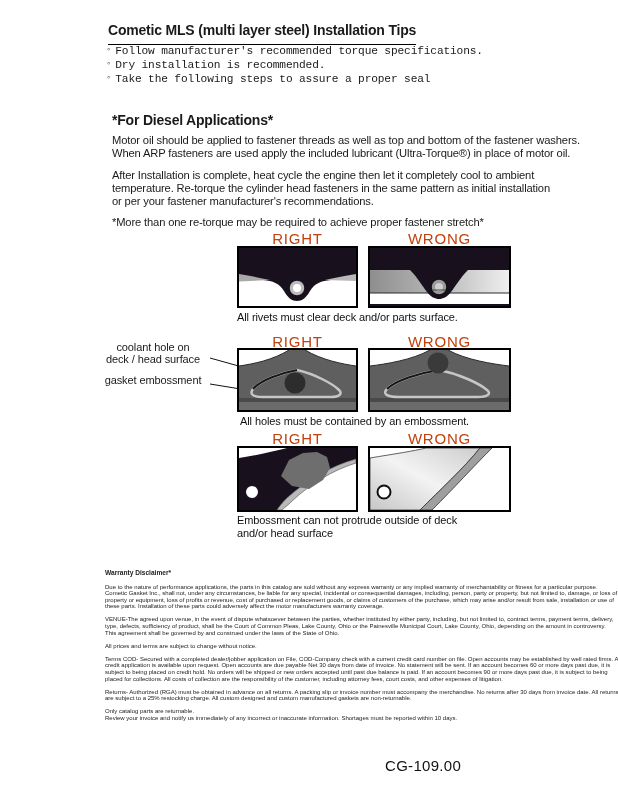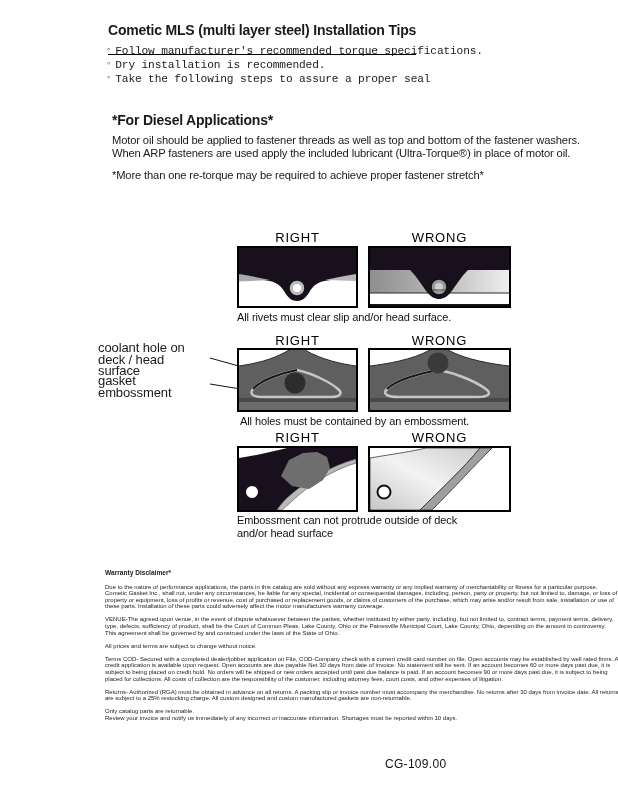--- a/index.html
+++ b/index.html
@@ -6,64 +6,67 @@
   body{
     width:618px;height:800px;background:#ffffff;
     font-family:"Liberation Sans",sans-serif;color:#1a1a1a;
     position:relative;overflow:hidden;
   }
   .abs{position:absolute;}
 
   
   .title{
     left:108px;top:22px;font-size:14px;font-weight:bold;letter-spacing:-0.2px;
-    border-bottom:1.6px solid #000;padding-bottom:16px;white-space:nowrap;
+    border-bottom:1.6px solid #000;padding-bottom:6px;white-space:nowrap;
   }
   .bullets{left:106px;top:44px;font-size:11.2px;line-height:13.6px;letter-spacing:-0.15px;}
   .bullet-row{white-space:nowrap;font-family:Liberation Mono, monospace;}
   .dot{font-size:9px;vertical-align:1.5px;margin-right:4px;}
   .sub{margin-left:22px;}
   .sdot{font-size:10px;margin-right:3px;}
 
   
   .diesel{left:112px;top:114px;width:500px;font-size:11.2px;line-height:13.2px;letter-spacing:-0.15px;}
   .diesel h2{font-size:14px;margin:0 0 7px 0;letter-spacing:-0.2px;}
   .diesel p{margin:0 0 8px 0;white-space:pre-line;}
 
   
-  .dg-label{font-size:13px;letter-spacing:0.8px;color:#000000;text-align:center;white-space:nowrap;}
+  .dg-label{font-size:15px;letter-spacing:0.8px;color:#c2410c;text-align:center;white-space:nowrap;}
   .lab-l{left:237px;width:121px;}
   .lab-r{left:368px;width:143px;}
   .caption{font-size:11px;letter-spacing:-0.1px;color:#111;white-space:pre-line;line-height:13px;}
   svg{display:block;}
 
-  .callout{font-size:13px;line-height:11.5px;letter-spacing:-0.1px;text-align:left;white-space:pre-line;width:110px;left:98px;}
+  .callout{font-size:11px;line-height:11.5px;letter-spacing:-0.1px;text-align:center;white-space:pre-line;width:110px;left:98px;}
 
   
   .warranty{left:105px;top:570px;width:515px;font-size:6px;line-height:6.6px;color:#222;}
   .warranty h3{font-size:6.6px;margin:0 0 7px 0;}
   .warranty p{margin:0 0 6.5px 0;white-space:pre-line;}
 
-  .pagenum{left:385px;top:757px;font-size:12px;letter-spacing:0.3px;color:#111;}
+  .pagenum{left:385px;top:757px;font-size:15px;letter-spacing:0.3px;color:#111;}
 </style>
 </head>
 <body>
 
 <div class="abs title">Cometic MLS (multi layer steel) Installation Tips</div>
 
 <div class="abs bullets">
   <div class="bullet-row"><span class="dot">◦</span><span>Follow manufacturer's recommended torque specifications.</span></div>
   <div class="bullet-row"><span class="dot">◦</span><span>Dry installation is recommended.</span></div>
   <div class="bullet-row"><span class="dot">◦</span><span>Take the following steps to assure a proper seal</span></div>
 </div>
 
 <div class="abs diesel">
   <h2>*For Diesel Applications*</h2>
   <p>Motor oil should be applied to fastener threads as well as top and bottom of the fastener washers.
 When ARP fasteners are used apply the included lubricant (Ultra-Torque®) in place of motor oil.</p>
+  <p>After Installation is complete, heat cycle the engine then let it completely cool to ambient
+temperature. Re-torque the cylinder head fasteners in the same pattern as initial installation
+or per your fastener manufacturer's recommendations.</p>
   <p>*More than one re-torque may be required to achieve proper fastener stretch*</p>
 </div>
 
 <div class="abs dg-label lab-l" style="top:230px">RIGHT</div>
 <div class="abs dg-label lab-r" style="top:230px">WRONG</div>
 
 <svg class="abs" style="left:237px;top:246px" width="121" height="62" viewBox="0 0 121 62">
   <rect x="1" y="1" width="119" height="60" fill="#18111d"></rect>
   <path d="M2,33 L26,34 C36,35 42,37 47,45 C51,52 55,55 60,55 C65,55 69,52 73,45 C78,37 84,35 94,34 L119,33 L119,60 L2,60 Z" fill="#ffffff"></path>
   <path d="M2,28 C14,30 24,32 33,34 L2,35.5 Z" fill="#a9a9a9"></path>
@@ -85,21 +88,21 @@
   <rect x="2" y="24" width="139" height="23" fill="url(#g1w)"></rect>
   <rect x="2" y="47" width="139" height="11" fill="#ffffff"></rect>
   <line x1="2" y1="47" x2="141" y2="47" stroke="#2a2a2a" stroke-width="1"></line>
   <path d="M42,24 C50,32 55,41 59,46 C63,51 67,53 71,53 C75,53 79,51 83,46 C87,41 92,32 100,24 L100,23 L42,23 Z" fill="#18111d"></path>
   <circle cx="71" cy="41" r="8" fill="#9b9b9b" stroke="#111" stroke-width="1.5"></circle>
   <circle cx="71" cy="41" r="4" fill="#cfcfcf"></circle>
   <line x1="64" y1="44" x2="78" y2="44" stroke="#3a3a3a" stroke-width="0.9"></line>
   <rect x="1" y="1" width="141" height="60" fill="none" stroke="#000" stroke-width="2"></rect>
 </svg>
 
-<div class="abs caption" style="left:237px;top:311px">All rivets must clear slip and/or head surface.</div>
+<div class="abs caption" style="left:237px;top:311px">All rivets must clear deck and/or parts surface.</div>
 
 <div class="abs dg-label lab-l" style="top:333px">RIGHT</div>
 <div class="abs dg-label lab-r" style="top:333px">WRONG</div>
 
 <div class="abs callout" style="top:342px">coolant hole on
 deck / head surface</div>
 <div class="abs callout" style="top:375px">gasket embossment</div>
 
 <svg class="abs" style="left:208px;top:350px" width="100" height="48" viewBox="0 0 100 48">
   <line x1="2" y1="8" x2="95" y2="34" stroke="#111" stroke-width="1"></line>

